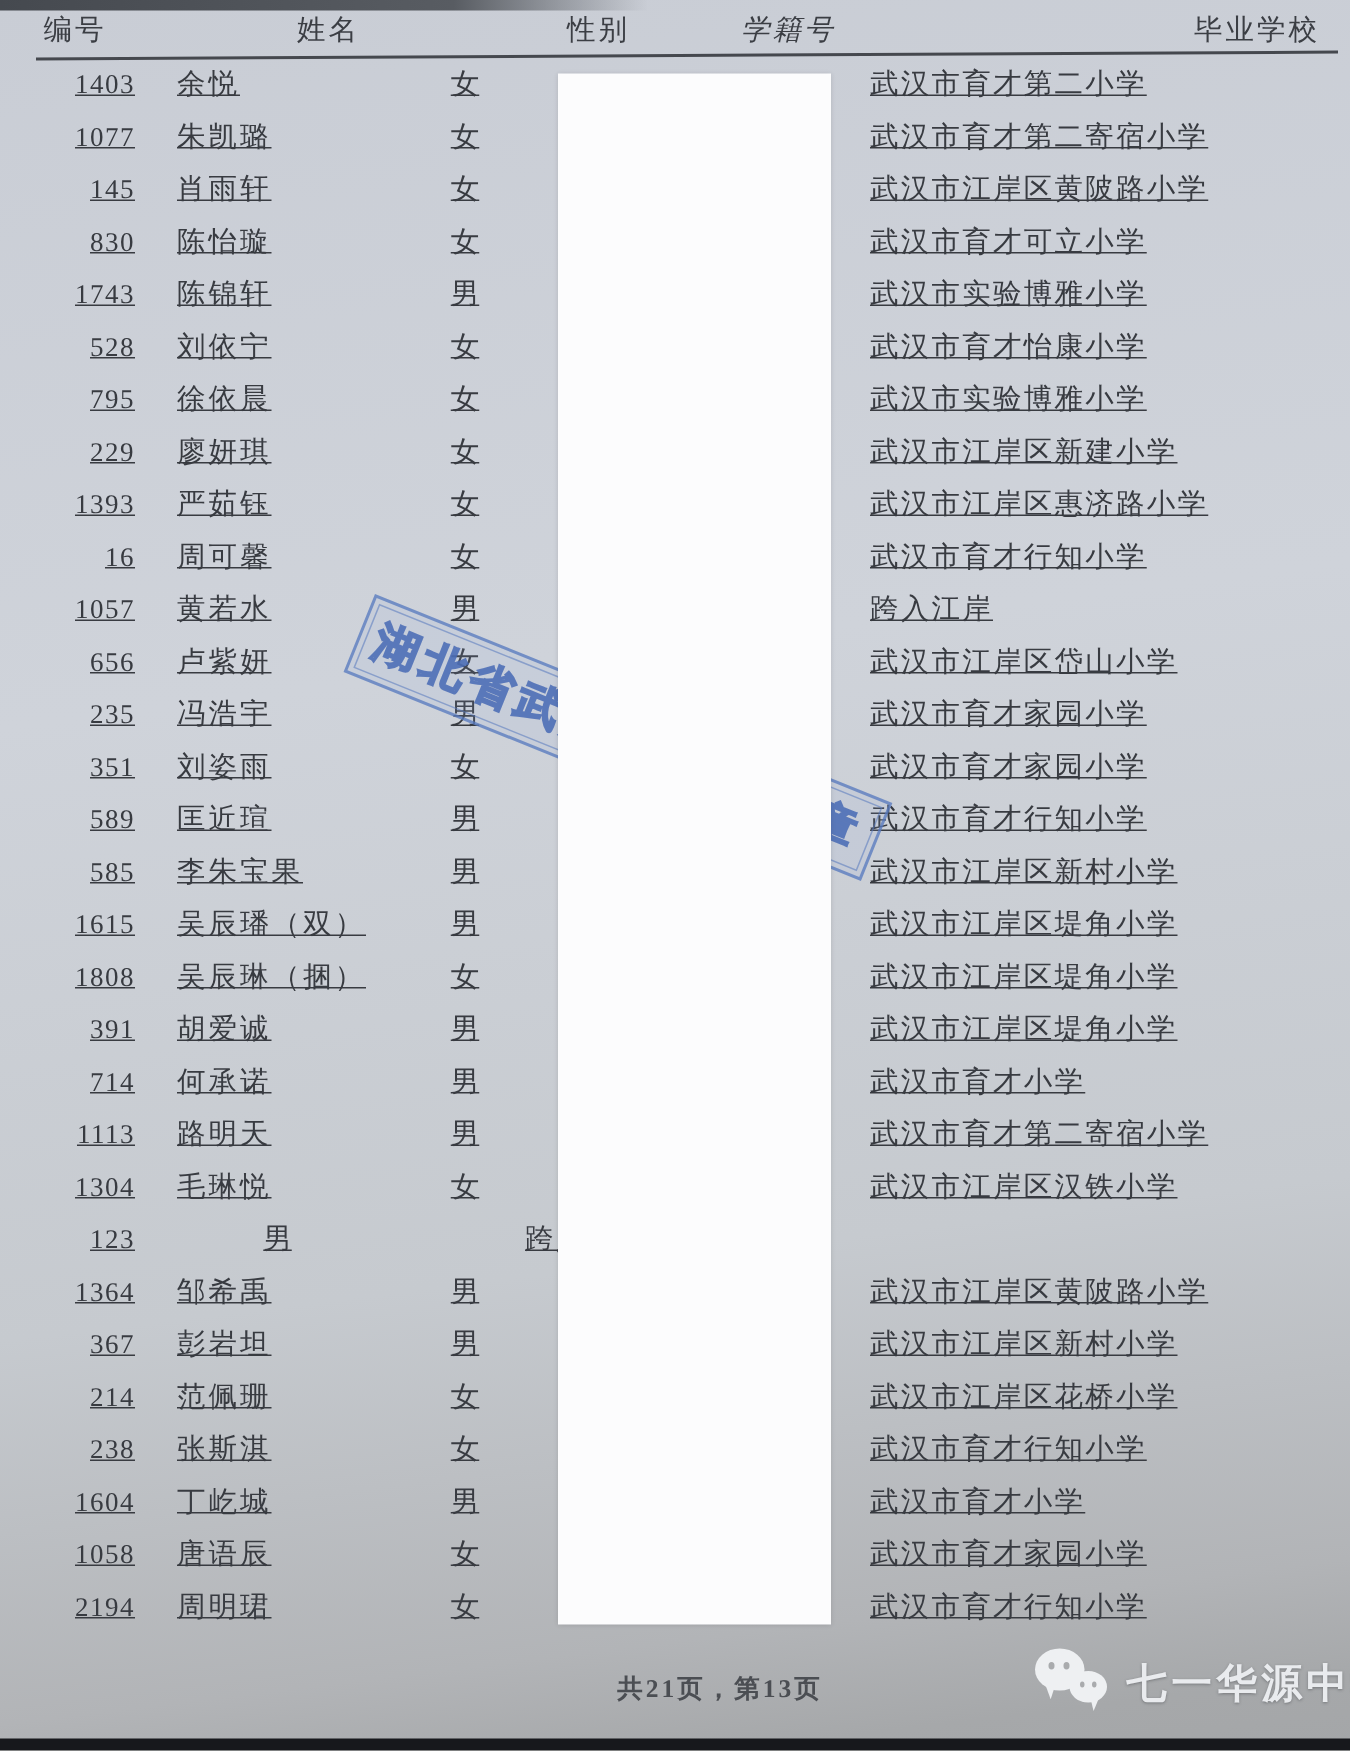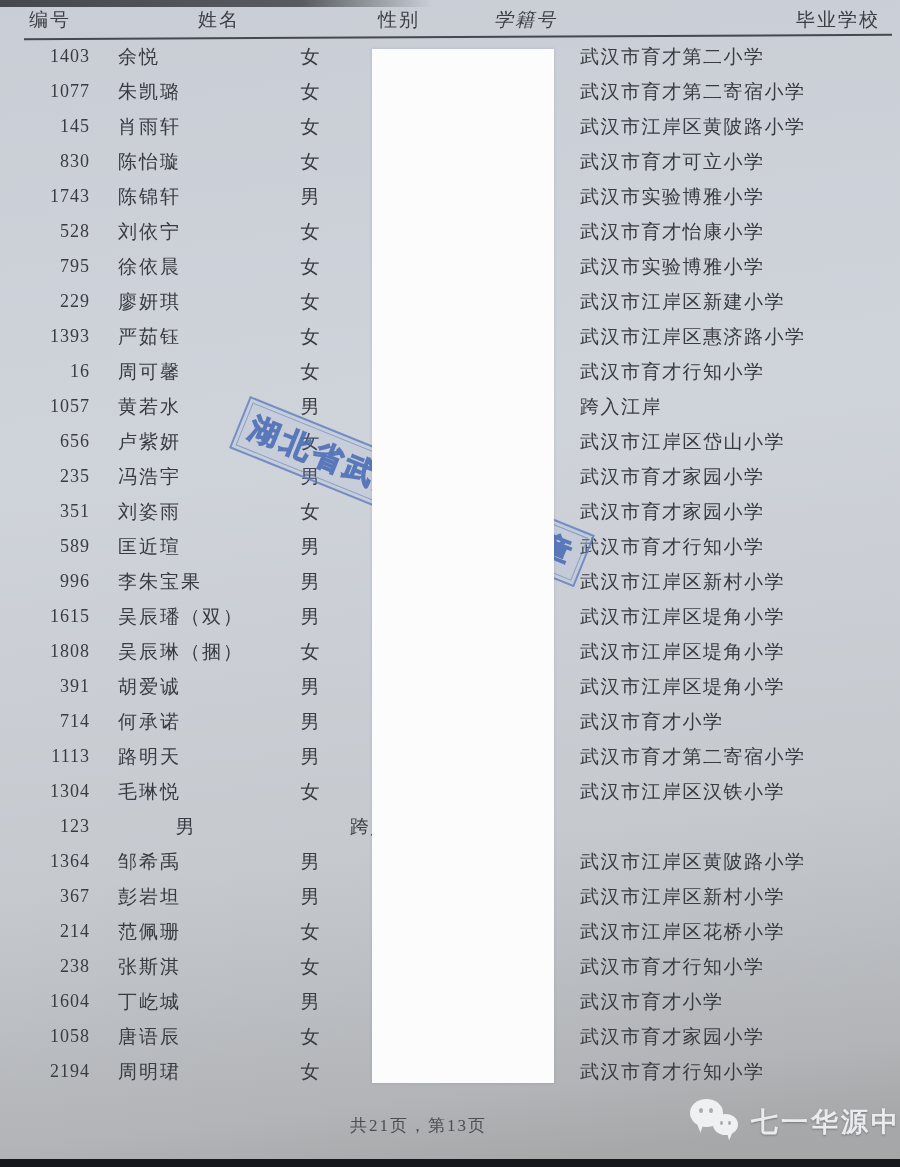--- a/index.html
+++ b/index.html
@@ -16,42 +16,42 @@
     display:grid; grid-template-columns:100px 170px 80px 230px auto; align-items:center;
     font-size:19px; letter-spacing:2px; color:#3b3e44; z-index:2;gap:48px; }
   .hc-no { text-align:center; }
   .hc-name { text-align:center; padding-right:28px; }
   .hc-gender { text-align:right; padding-right:26px; }
   .hc-sid { text-align:left;font-style:italic; }
   .hc-school { padding-left:24px; }
   .header-rule { position:absolute; top:36px; left:24px; width:868px; height:0;
     border-top:2px solid #45484e; transform:rotate(-0.3deg); z-index:2; }
 
-  .rows { position:absolute; top:39px; left:0; width:900px; z-index:1; }
+  .rows { position:absolute; top:39px; left:0; width:900px; z-index:1;text-decoration:underline; }
   .row { display:grid; grid-template-columns:100px 170px 80px 230px auto; height:35px; line-height:35px; font-size:19px; }
   .cell-no { text-align:right; padding-right:10px; font-size:18px; letter-spacing:1px; }
   .cell-name { padding-left:18px; letter-spacing:2px; white-space:nowrap; }
   .cell-gender { text-align:center; }
   .cell-sid { color:transparent; }
   .cell-school { letter-spacing:1.5px; white-space:nowrap; }
 
   .stamp { position:absolute; left:250px; top:396px; width:372px; height:56px;
     transform:rotate(22deg); transform-origin:left top;
     border:2px solid rgba(86,120,190,0.75); background:rgba(150,175,225,0.12);
     display:flex; align-items:center; justify-content:space-between; padding:0 10px;
     z-index:3; box-sizing:border-box; }
   .stamp::after { content:''; position:absolute; inset:3px; border:1px solid rgba(86,120,190,0.55); }
   .stamp span { font-size:30px; font-weight:bold; letter-spacing:4px;
     color:rgba(150,178,225,0.25); -webkit-text-stroke:1.3px rgba(72,106,180,0.85); white-space:nowrap; }
 
   .redaction { position:absolute; left:372px; top:49px; width:182px; height:1034px;
     background:#fcfcfd; z-index:4; box-shadow:0 0 3px rgba(40,40,50,0.15); }
 
-  .page-info { position:absolute; top:1114px; left:350px; width:260px; 
-    font-size:17px; color:#4b4e53; letter-spacing:2px; z-index:5; }
+  .page-info { position:absolute; top:1114px; left:350px; width:260px; text-align:center;
+    font-size:17px; color:#4b4e53; letter-spacing:2px; z-index:5;font-weight:bold; }
 
   .logo { position:absolute; top:1099px; left:690px; display:flex; align-items:center; gap:9px; z-index:5; }
   .wechat-icon { position:relative; width:52px; height:46px; }
   .bub-l { position:absolute; left:0; top:0; width:33px; height:28px; background:#eef0f2; border-radius:50%; }
   .bub-l::before, .bub-l::after { content:''; position:absolute; top:9px; width:4px; height:5px; border-radius:50%; background:#a9abad; }
   .bub-l::before { left:9px; } .bub-l::after { left:19px; }
   .bub-l-tail { position:absolute; left:5px; top:24px; width:0; height:0;
     border-left:7px solid transparent; border-top:9px solid #eef0f2; transform:rotate(18deg); }
   .bub-s { position:absolute; left:23px; top:15px; width:25px; height:21px; background:#eef0f2; border-radius:50%; }
   .bub-s::before, .bub-s::after { content:''; position:absolute; top:7px; width:3px; height:4px; border-radius:50%; background:#a9abad; }
@@ -192,21 +192,21 @@
 
     <div class="row">
       <span class="cell-no">589</span>
       <span class="cell-name">匡近瑄</span>
       <span class="cell-gender">男</span>
       <span class="cell-sid"></span>
       <span class="cell-school">武汉市育才行知小学</span>
     </div>
 
     <div class="row">
-      <span class="cell-no">996</span>
+      <span class="cell-no">585</span>
       <span class="cell-name">李朱宝果</span>
       <span class="cell-gender">男</span>
       <span class="cell-sid"></span>
       <span class="cell-school">武汉市江岸区新村小学</span>
     </div>
 
     <div class="row">
       <span class="cell-no">1615</span>
       <span class="cell-name">吴辰璠（双）</span>
       <span class="cell-gender">男</span>

